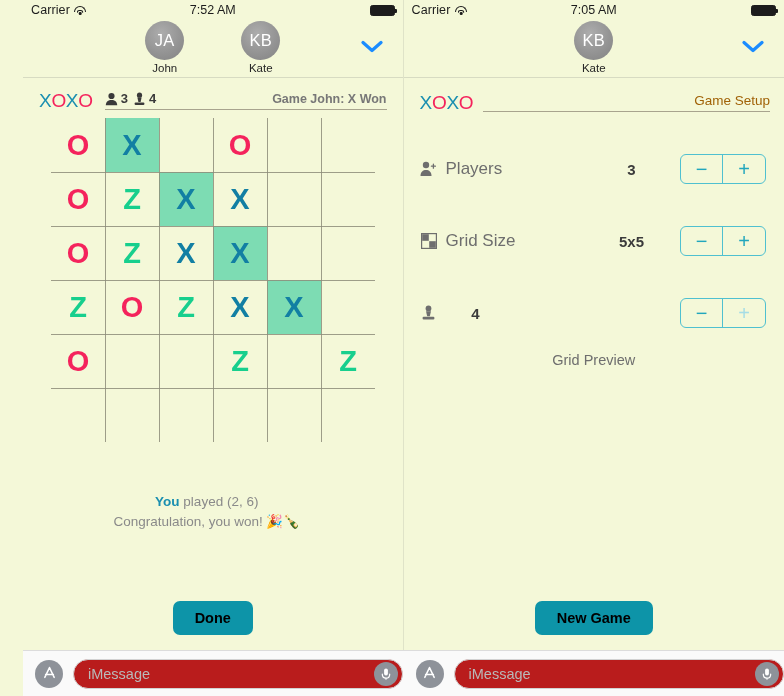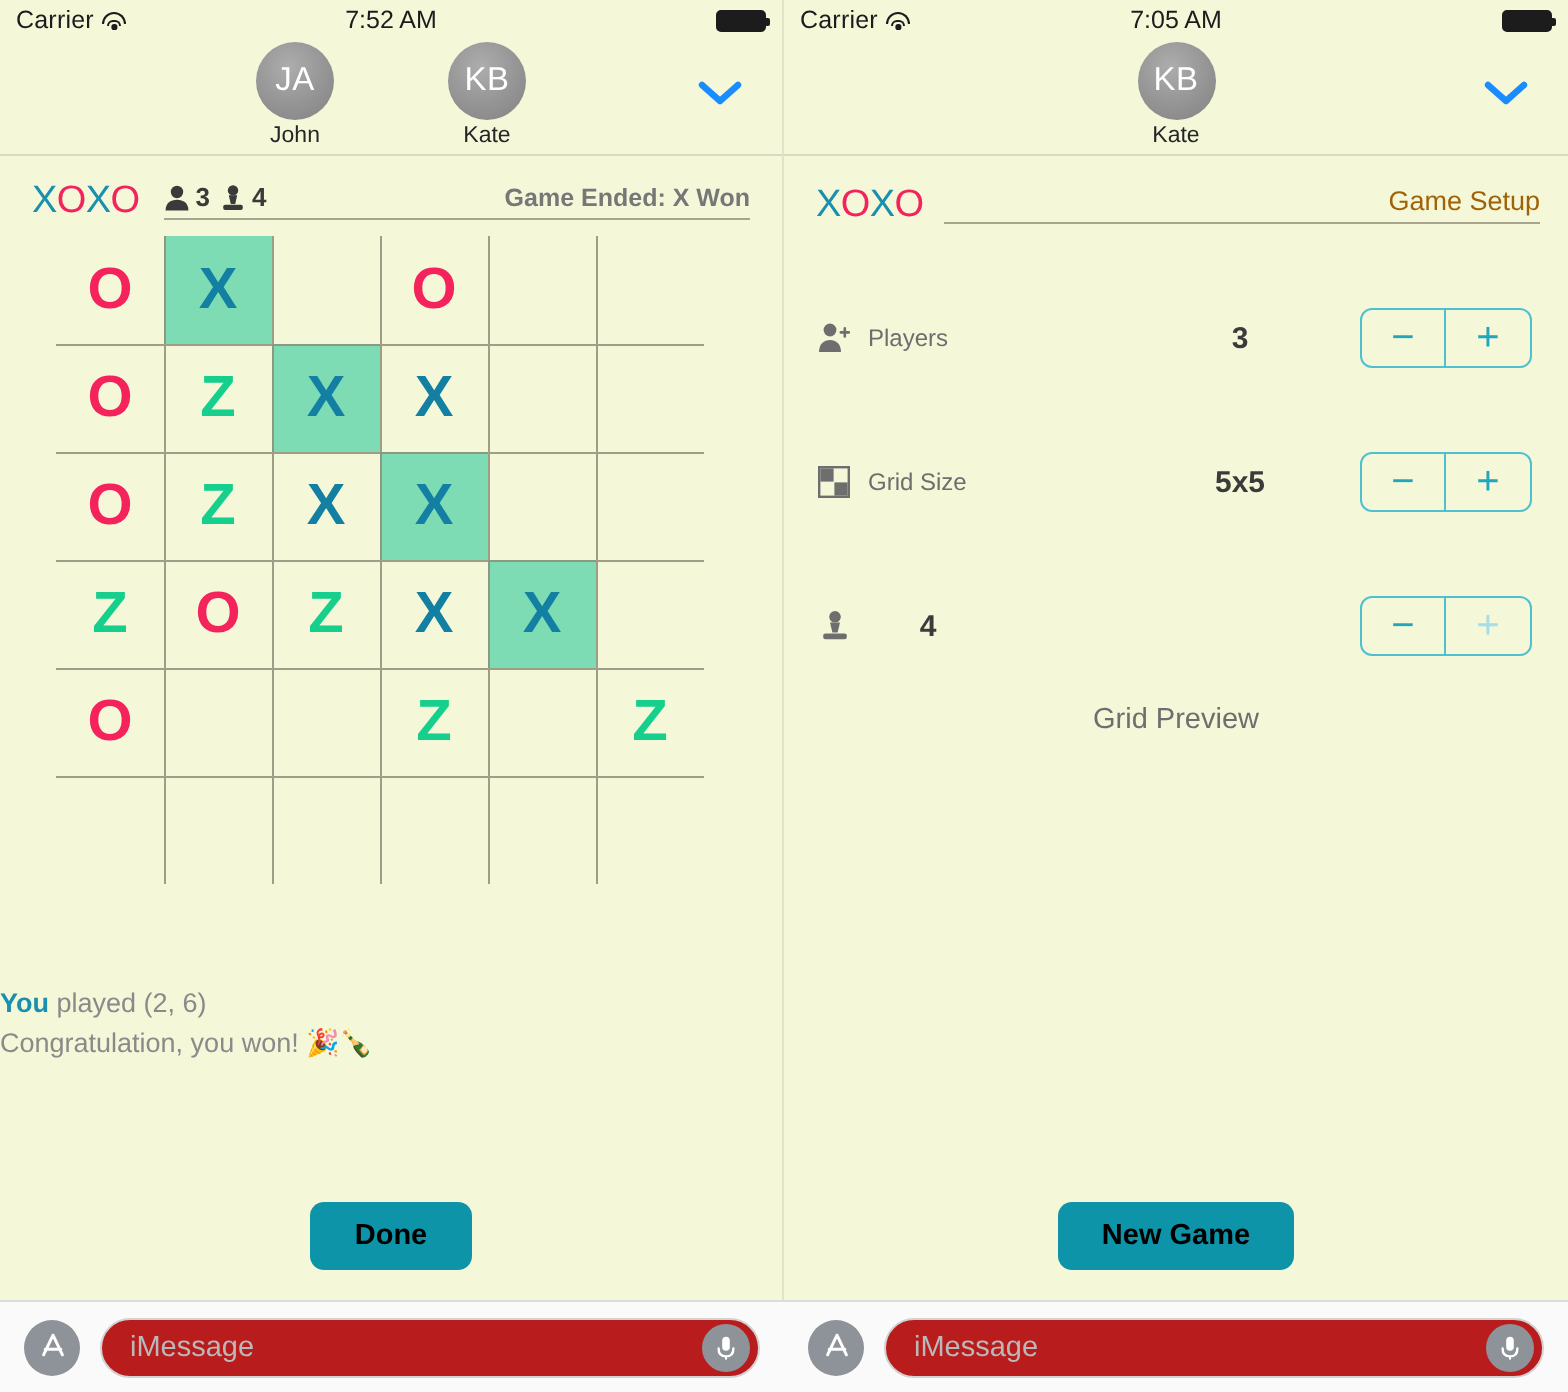--- a/index.html
+++ b/index.html
@@ -2,21 +2,21 @@
 <html><head>
 <meta charset="utf-8">
 <style>
   * { box-sizing: border-box; margin: 0; padding: 0; }
   html, body {
     width: 784px; height: 696px;
     font-family: "Liberation Sans", sans-serif;
     background: #f4f8d8;
     overflow: hidden;
   }
-  .screen { display: flex; width: 784px; height: 652px; }
+  .screen { display: flex; width: 784px; height: 652px; padding-left: 23px; }
   .pane { width: 392px; height: 696px; position: relative; background: #f4f8d8; }
   .pane.left { border-right: 1px solid #dfe3c8; }
 
   
   .statusbar {
     height: 20px; display: flex; align-items: center;
     padding: 0 8px; font-size: 12.5px; color: #1c1c1c;
     background: #f4f8d8;
   }
   .sb-left { display: flex; align-items: center; gap: 4px; }
@@ -65,36 +65,36 @@
   .board-grid { display: grid; }
   .cell { position: relative; display: flex; align-items: center; justify-content: center;
     font-size: 29px; font-weight: bold; line-height: 1; }
   .cell.hl { background: #7ddcb3; }
   .cell .mk-X { color: #127fa3; }
   .cell .mk-O { color: #f4235c; }
   .cell .mk-Z { color: #17cf8d; }
   .grid-lines { position: absolute; left: 0; top: 0; pointer-events: none; }
 
   
-  .msg { position: absolute; left: 0; right: 12px; top: 492px; 
+  .msg { position: absolute; left: 0; right: 12px; top: 492px; text-align: center;
     font-size: 13.5px; color: #8a8a8a; line-height: 1.5; }
   .msg .you { color: #1a8fb0; font-weight: bold; }
   .msg-l2 { white-space: nowrap; }
 
   
   .btn { background: #0d94a8; color: #000000; border: none; border-radius: 7px;
     font-size: 14.5px; font-weight: bold; padding: 9px 22px; cursor: pointer;
     font-family: "Liberation Sans", sans-serif; }
   .btn-row { position: absolute; left: 0; right: 0; top: 601px; display: flex; justify-content: center; }
 
   
   .setup { position: absolute; left: 0; right: 0; top: 133px; }
   .row { display: flex; align-items: center; height: 72px; padding: 0 18px 0 14px; }
   .row-ico { width: 22px; display: flex; justify-content: center; align-items: center; }
-  .row-label { font-size: 12px; color: #6e6e6e; margin-left: 6px; width: 150px; }
+  .row-label { font-size: 17px; color: #6e6e6e; margin-left: 6px; width: 150px; }
   .row-value { font-size: 15px; font-weight: bold; color: #3b3b3b; width: 72px; text-align: center; }
   .stepper { margin-left: auto; display: flex; border: 1.5px solid #4fc0d0; border-radius: 6px; overflow: hidden; }
   .step-btn { width: 42px; height: 28px; display: flex; align-items: center; justify-content: center;
     background: transparent; color: #21a6bd; font-size: 20px; line-height: 1; cursor: pointer;
     border: none; font-family: "Liberation Sans", sans-serif; }
   .step-btn.minus { border-right: 1.5px solid #4fc0d0; }
   .step-btn.disabled { color: #a6dde6; cursor: default; }
 
   
   .preview-title { position: absolute; left: 0; right: 0; top: 352px; text-align: center;
@@ -161,21 +161,21 @@
           <span>3</span>
         </span>
         <span class="stat">
           <svg width="13" height="14" viewBox="0 0 13 14">
             <circle cx="6.5" cy="3.2" r="2.6" fill="#3a3a3a"></circle>
             <path d="M4.4 5.6 H8.6 L7.6 10 H5.4 Z" fill="#3a3a3a"></path>
             <rect x="1.6" y="10.4" width="9.8" height="2.6" rx="1" fill="#3a3a3a"></rect>
           </svg>
           <span>4</span>
         </span>
-        <span class="head-status">Game Ended: X Won</span>
+        <span class="head-status">Game John: X Won</span>
       </div>
     </div>
 
     <div class="board">
       <div class="board-grid" id="board-grid" style="grid-template-columns: repeat(6, 54px); grid-template-rows: repeat(6, 54px);">
           <div class="cell">
             <span class="mk-O">O</span>
           </div>
           <div class="cell hl">
             <span class="mk-X">X</span>

